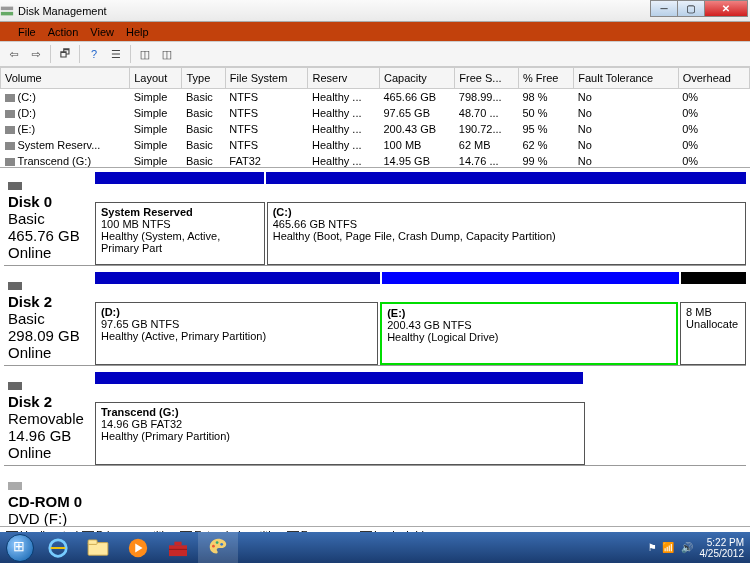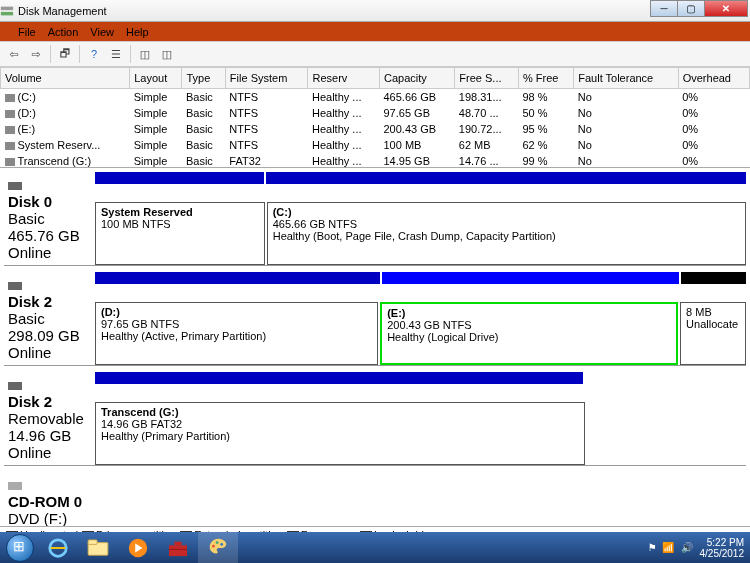--- a/index.html
+++ b/index.html
@@ -93,21 +93,21 @@
         </tr>
       </thead>
 <tbody id="volbody">
         <tr>
           <td><span style="display:inline-block;width:10px;height:8px;background:#888;margin-right:3px;vertical-align:middle"></span>(C:)</td>
           <td>Simple</td>
           <td>Basic</td>
           <td>NTFS</td>
           <td>Healthy ...</td>
           <td>465.66 GB</td>
-          <td>198.31...</td>
+          <td>798.99...</td>
           <td>98 %</td>
           <td>No</td>
           <td>0%</td>
         </tr>
         <tr>
           <td><span style="display:inline-block;width:10px;height:8px;background:#888;margin-right:3px;vertical-align:middle"></span>(D:)</td>
           <td>Simple</td>
           <td>Basic</td>
           <td>NTFS</td>
           <td>Healthy ...</td>
@@ -169,20 +169,21 @@
       <div class="diskparts" style="flex-direction: column;">
         <div style="display: flex; gap: 2px; height: 12px;">
           <div style="background: rgb(0, 0, 192); width: 26%;"></div>
           <div style="background: rgb(0, 0, 192); width: 74%;"></div>
         </div>
         <div style="display: flex; gap: 2px; flex: 1 1 0%;">
           <div class="partbox" style="width: 26%;">
             <div class="partbody">
               <div class="pname">System Reserved</div>
               <div>100 MB NTFS</div>
+              <div>Healthy (System, Active, Primary Part</div>
             </div>
           </div>
           <div class="partbox" style="width: 74%;">
             <div class="partbody">
               <div class="pname">(C:)</div>
               <div>465.66 GB NTFS</div>
               <div>Healthy (Boot, Page File, Crash Dump, Capacity Partition)</div>
             </div>
           </div>
         </div>

